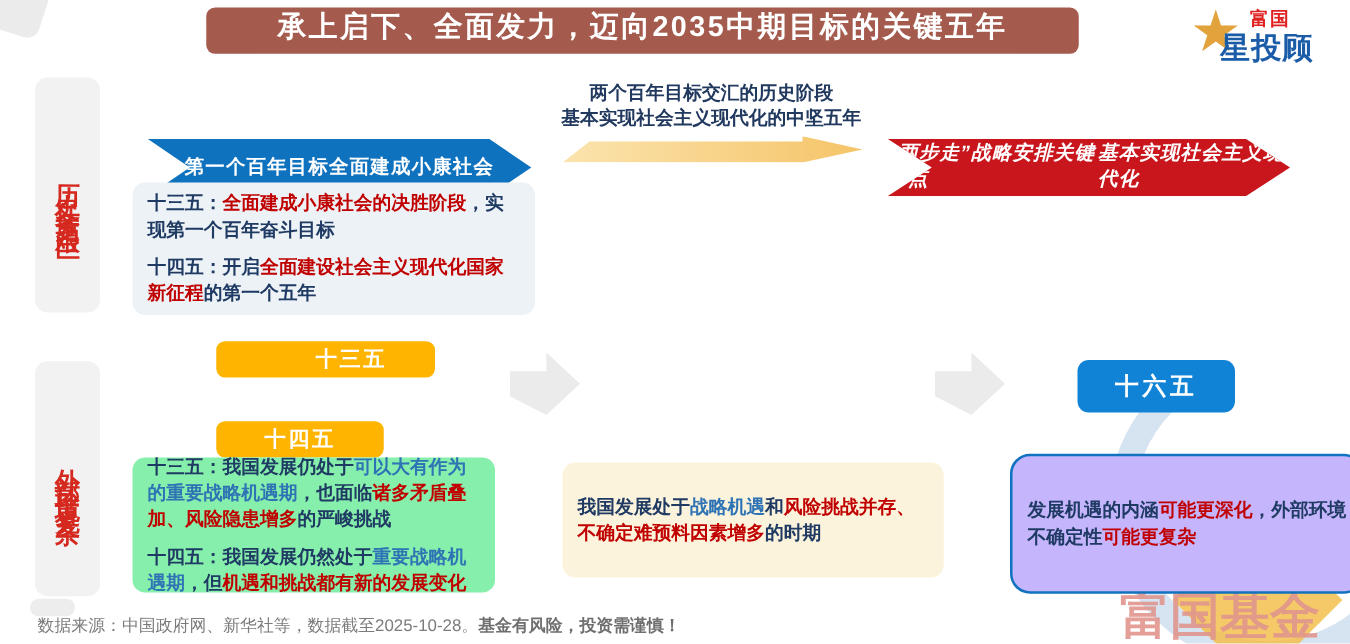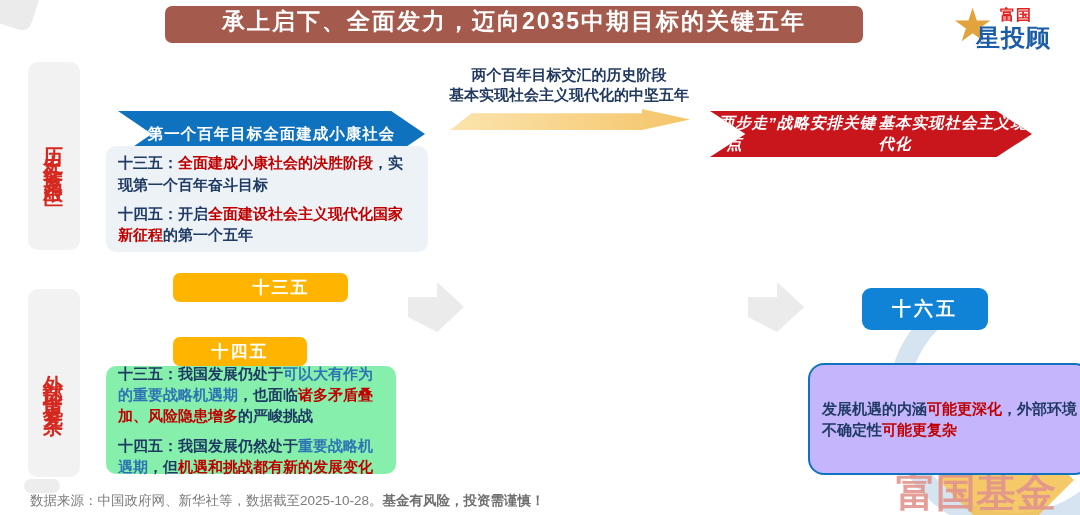--- a/index.html
+++ b/index.html
@@ -133,20 +133,23 @@
   <div class="flow-arrow arrow1"></div>
   <div class="flow-arrow arrow2"></div>
   <div class="badge badge-blue">
     <span>十六五</span>
   </div>
 
   <div class="cbox box-bl">
     <p><span class="seg-navy">十三五：我国发展仍处于</span><span class="seg-blue">可以大有作为的重要战略机遇期</span><span class="seg-navy">，也面临</span><span class="seg-red">诸多矛盾叠加、风险隐患增多</span><span class="seg-navy">的严峻挑战</span></p>
     <p><span class="seg-navy">十四五：我国发展仍然处于</span><span class="seg-blue">重要战略机遇期</span><span class="seg-navy">，但</span><span class="seg-red">机遇和挑战都有新的发展变化</span></p>
   </div>
+  <div class="cbox box-bm">
+    <p><span class="seg-navy">我国发展处于</span><span class="seg-blue">战略机遇</span><span class="seg-navy">和</span><span class="seg-red">风险挑战并存、不确定难预料因素增多</span><span class="seg-navy">的时期</span></p>
+  </div>
   <div class="cbox box-br">
     <p><span class="seg-navy">发展机遇的内涵</span><span class="seg-red">可能更深化</span><span class="seg-navy">，外部环境不确定性</span><span class="seg-red">可能更复杂</span></p>
   </div>
 
   <div class="footer">
     <span>数据来源：中国政府网、新华社等，数据截至2025-10-28。</span><span class="bold">基金有风险，投资需谨慎！</span>
   </div>
 
 </div>
 

